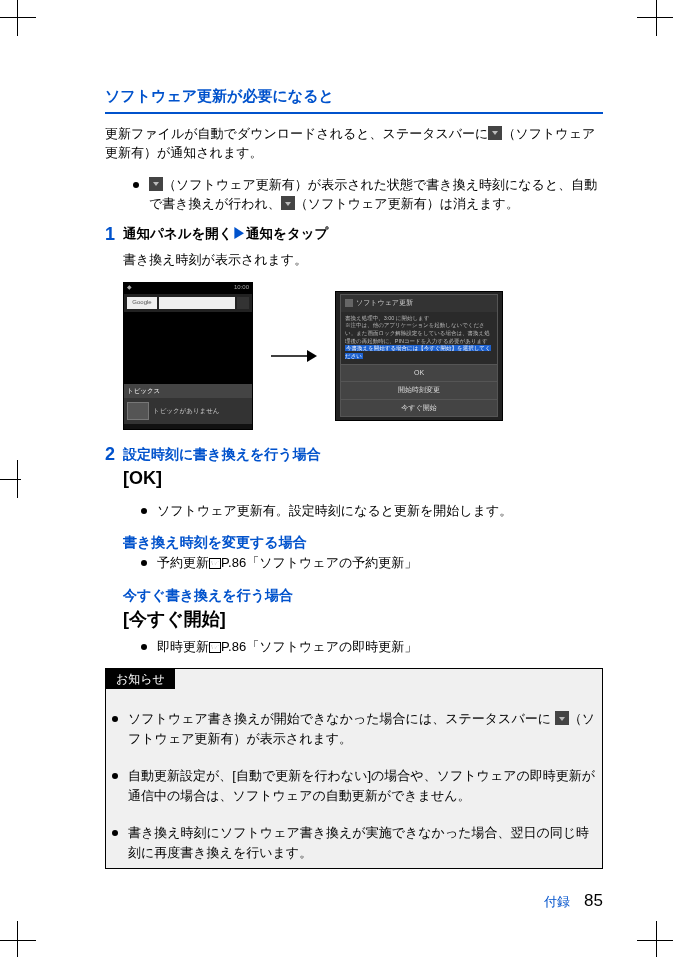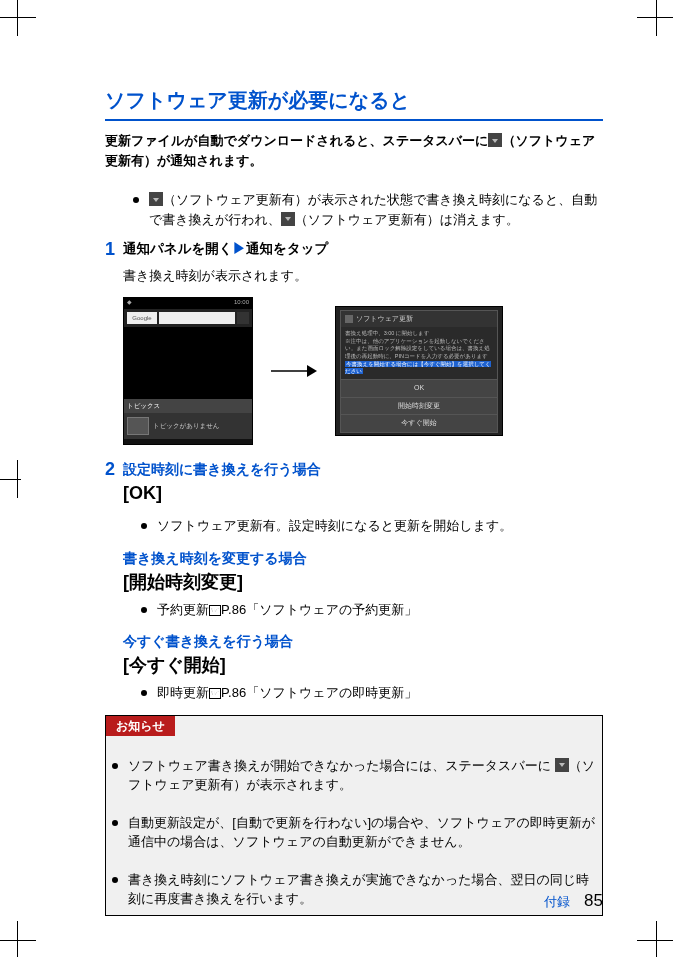--- a/index.html
+++ b/index.html
@@ -12,28 +12,28 @@
     font-size: 13px;
     color: #000;
     line-height: 1.5;
   }
   .page {
     padding: 85px 70px 40px 105px;
   }
   .section-title {
     color: #0052cc;
     font-weight: bold;
-    font-size: 20px;
+    font-size: 15px;
     border-bottom: 2px solid #0052cc;
     padding-bottom: 4px;
     margin-bottom: 10px;
   }
   .intro {
-    font-weight: bold;
-    margin-bottom: 20px;
+    font-weight: normal;
+    margin-bottom: 12px;
   }
   .icon-inline {
     display: inline-block;
     width: 14px;
     height: 14px;
     background: #444;
     vertical-align: -2px;
     position: relative;
   }
   .icon-inline::after {
@@ -211,24 +211,24 @@
     line-height: 1;
     vertical-align: 1px;
   }
   .notice-box {
     border: 1px solid #000;
     background: #f0f0f0;
     margin-top: 6px;
   }
   .notice-tab {
     display: inline-block;
-    background: #b91c1c;
+    background: #000000;
     color: #fff;
     font-size: 12px;
-    font-weight: bold;
+    font-weight: normal;
     padding: 1px 10px;
   }
   .notice-body {
     padding: 2px 6px 6px 6px;
   }
   .notice-body .bullet-row { display: flex; margin-top: 18px; }
   .notice-body .bullet-dot { background: #000; }
   .footer {
     position: absolute;
     bottom: 44px;
@@ -336,21 +336,20 @@
   </div>
   <div class="inner-bullet" style="padding-left:36px">
     <div class="bullet-row">
       <div class="bullet-dot"></div>
       <div>ソフトウェア更新有。設定時刻になると更新を開始します。</div>
     </div>
   </div>
 
   <div style="padding-left:18px">
     <div class="sub-blue">書き換え時刻を変更する場合</div>
-    <div class="sub-bracket">[開始時刻変更]</div>
     <div class="inner-bullet">
       <div class="bullet-row">
         <div class="bullet-dot"></div>
         <div>
           <span>予約更新</span><span class="link-icon">☞</span><span>P.86「ソフトウェアの予約更新」</span>
         </div>
       </div>
     </div>
 
     <div class="sub-blue">今すぐ書き換えを行う場合</div>

